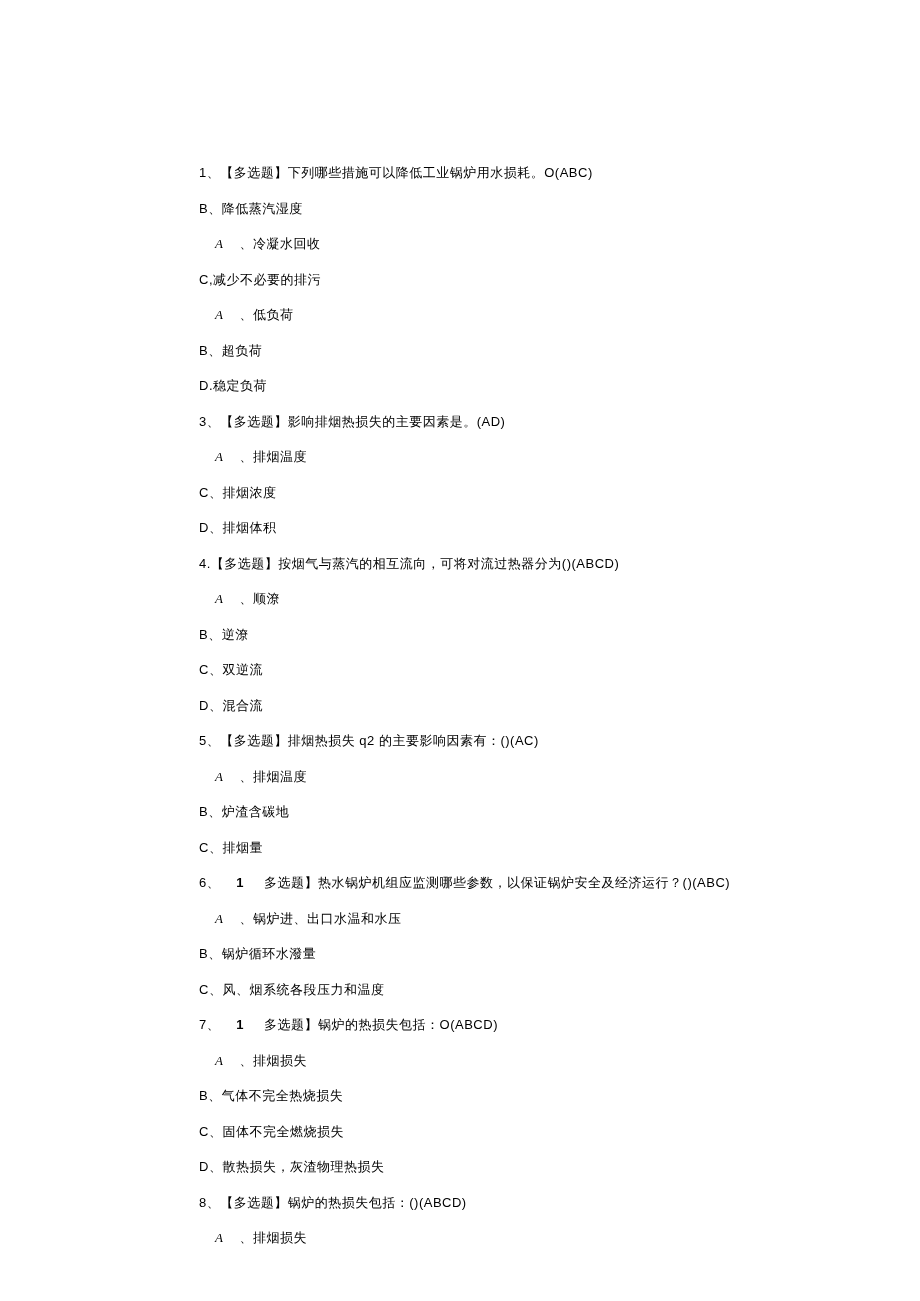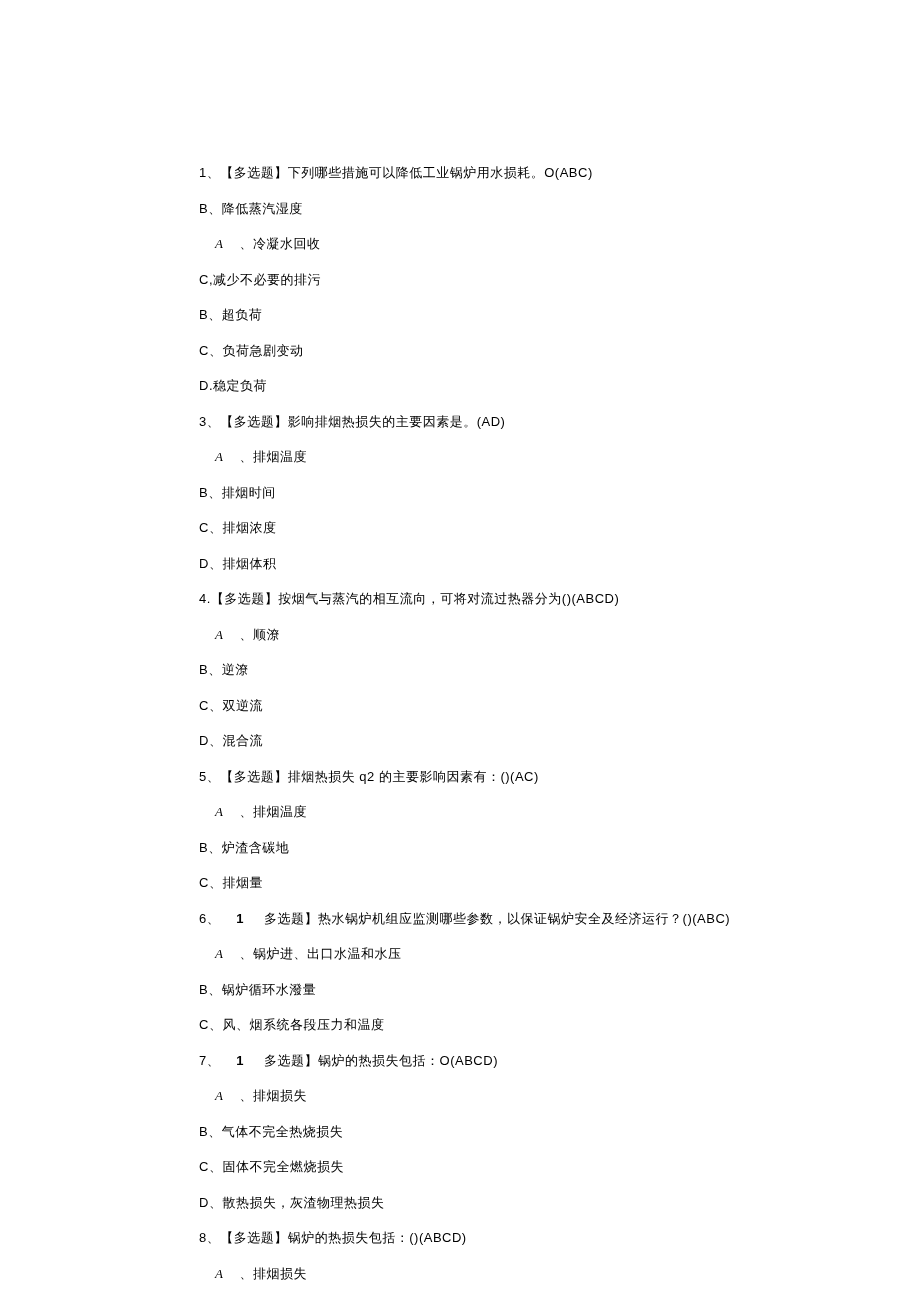--- a/index.html
+++ b/index.html
@@ -26,26 +26,25 @@
     }
   </style>
 </head>
 <body>
 
 <div id="content">
     <div class="line">1、【多选题】下列哪些措施可以降低工业锅炉用水损耗。O(ABC)</div>
     <div class="line">B、降低蒸汽湿度</div>
     <div class="line"><span class="italic-a">A</span>、冷凝水回收</div>
     <div class="line">C,减少不必要的排污</div>
+    <div class="line"><span class="italic-a">A</span>、低负荷</div>
     <div class="line">B、超负荷</div>
-    <div class="line">C、负荷急剧变动</div>
     <div class="line">D.稳定负荷</div>
     <div class="line">3、【多选题】影响排烟热损失的主要因素是。(AD)</div>
     <div class="line"><span class="italic-a">A</span>、排烟温度</div>
-    <div class="line">B、排烟时间</div>
     <div class="line">C、排烟浓度</div>
     <div class="line">D、排烟体积</div>
     <div class="line">4.【多选题】按烟气与蒸汽的相互流向，可将对流过热器分为()(ABCD)</div>
     <div class="line"><span class="italic-a">A</span>、顺潦</div>
     <div class="line">B、逆潦</div>
     <div class="line">C、双逆流</div>
     <div class="line">D、混合流</div>
     <div class="line">5、【多选题】排烟热损失 q2 的主要影响因素有：()(AC)</div>
     <div class="line"><span class="italic-a">A</span>、排烟温度</div>
     <div class="line">B、炉渣含碳地</div>

